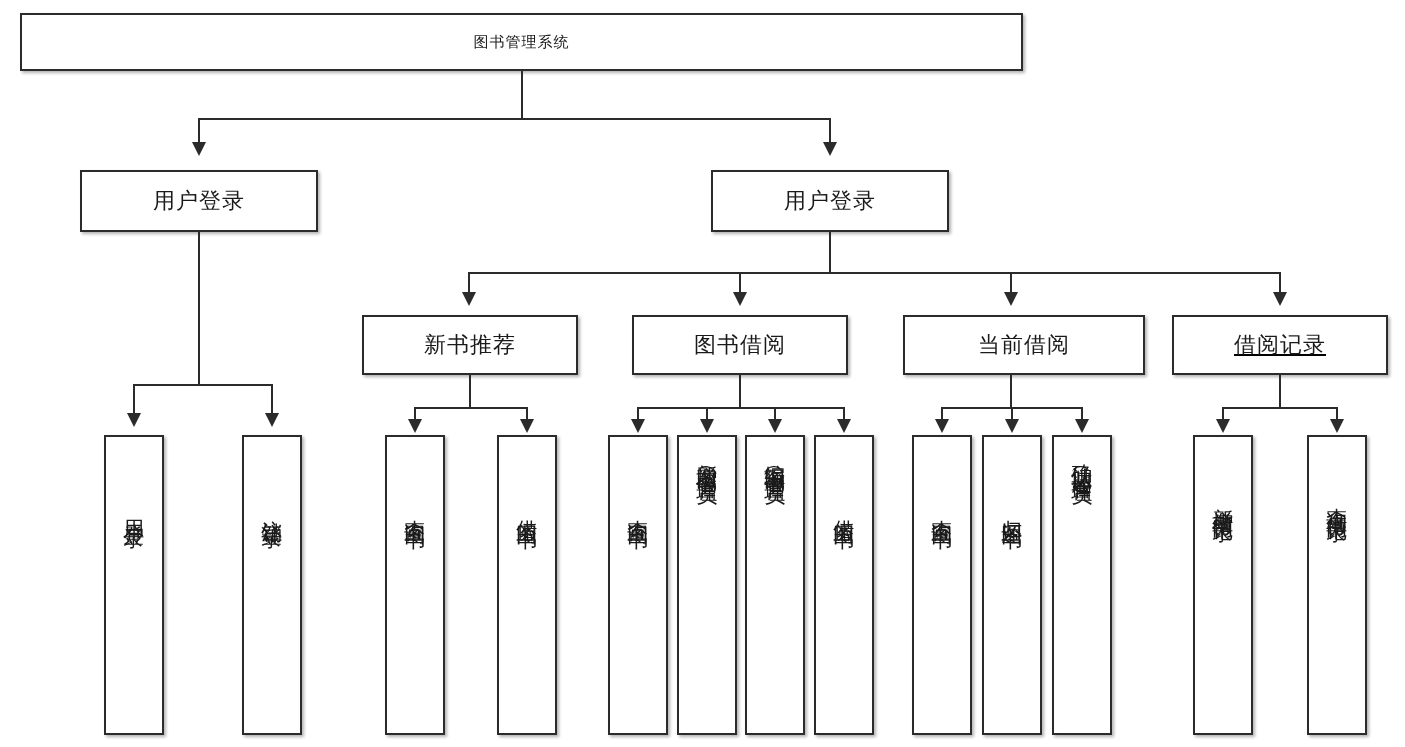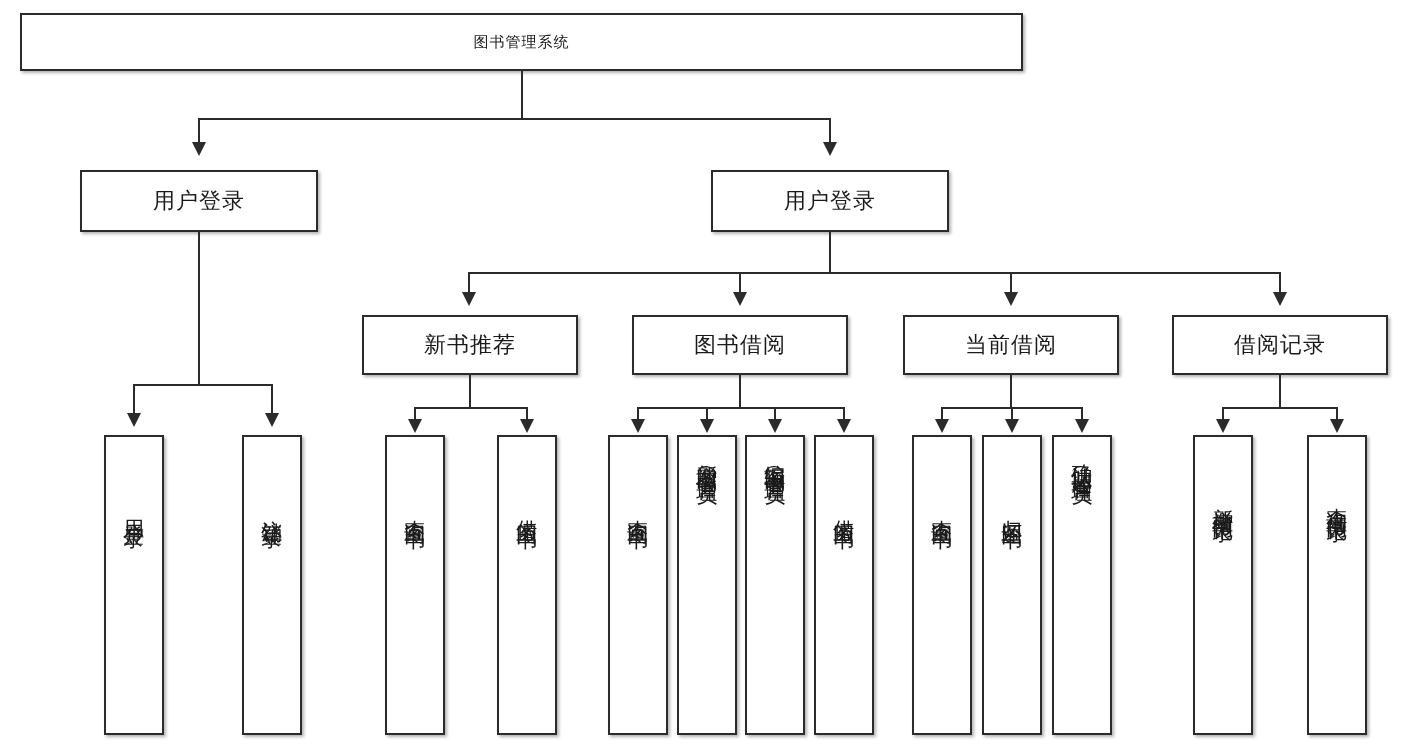--- a/index.html
+++ b/index.html
@@ -135,24 +135,24 @@
   <div class="arrow" style="left:1004px; top:292px;"></div>
   <div class="conn vline" style="left:1279px; top:272px; width:2px; height:22px;"></div>
   <div class="arrow" style="left:1273px; top:292px;"></div>
 
   <div class="node h" style="left:632px; top:315px; width:216px; height:60px;">
     <span class="label">图书借阅</span>
   </div>
   <div class="node h" style="left:362px; top:315px; width:216px; height:60px;">
     <span class="label">新书推荐</span>
   </div>
-  <div class="node h" style="left:903px; top:315px; width:216px; height:60px;">
+  <div class="node h" style="left:903px; top:315px; width:242px; height:60px;">
     <span class="label">当前借阅</span>
   </div>
-  <div class="node h" style="left:1172px; top:315px; width:216px; height:60px;">
+  <div class="node h" style="left:1172px; top:315px; width:216px; height:60px;text-decoration:underline;">
     <span class="label">借阅记录</span>
   </div>
 
   <div class="conn vline" style="left:469px; top:375px; width:2px; height:34px;"></div>
   <div class="conn hline" style="left:414px; top:407px; width:114px; height:2px;"></div>
   <div class="conn vline" style="left:414px; top:407px; width:2px; height:14px;"></div>
   <div class="arrow" style="left:408px; top:419px;"></div>
   <div class="conn vline" style="left:526px; top:407px; width:2px; height:14px;"></div>
   <div class="arrow" style="left:520px; top:419px;"></div>
 

